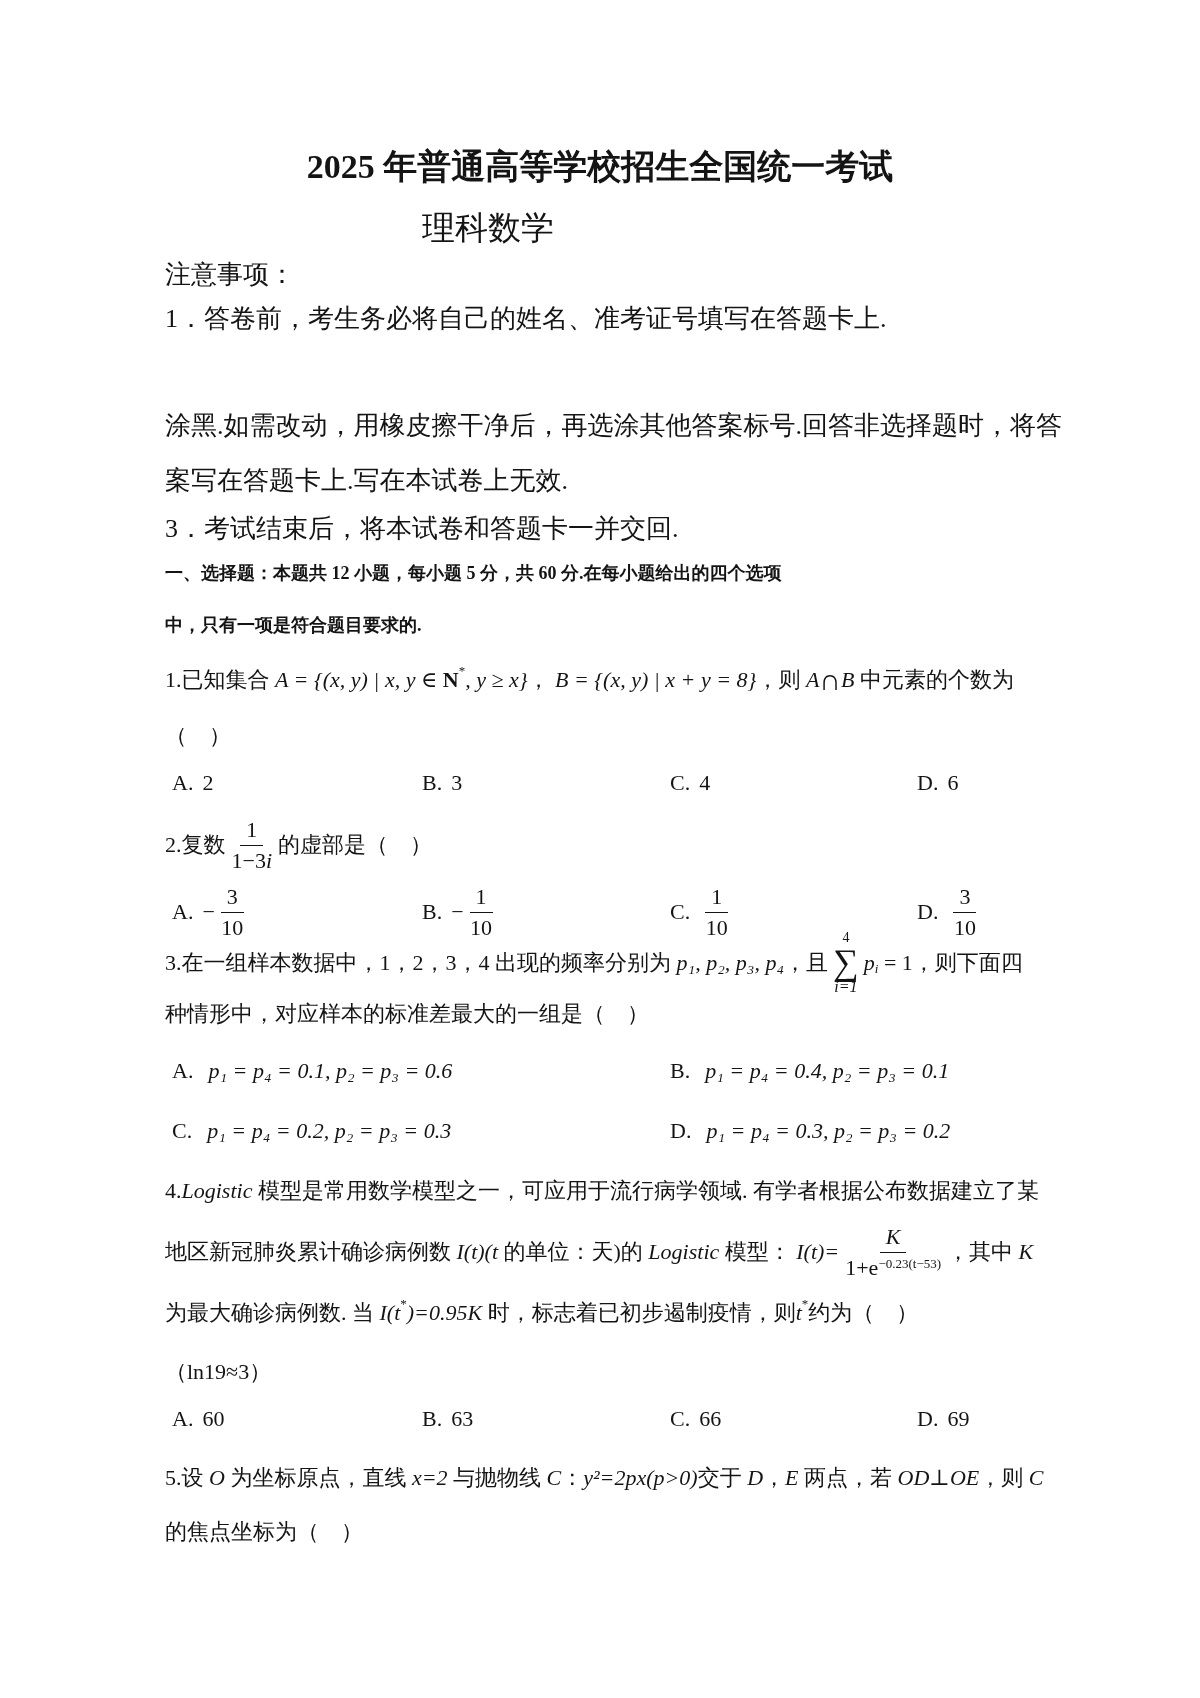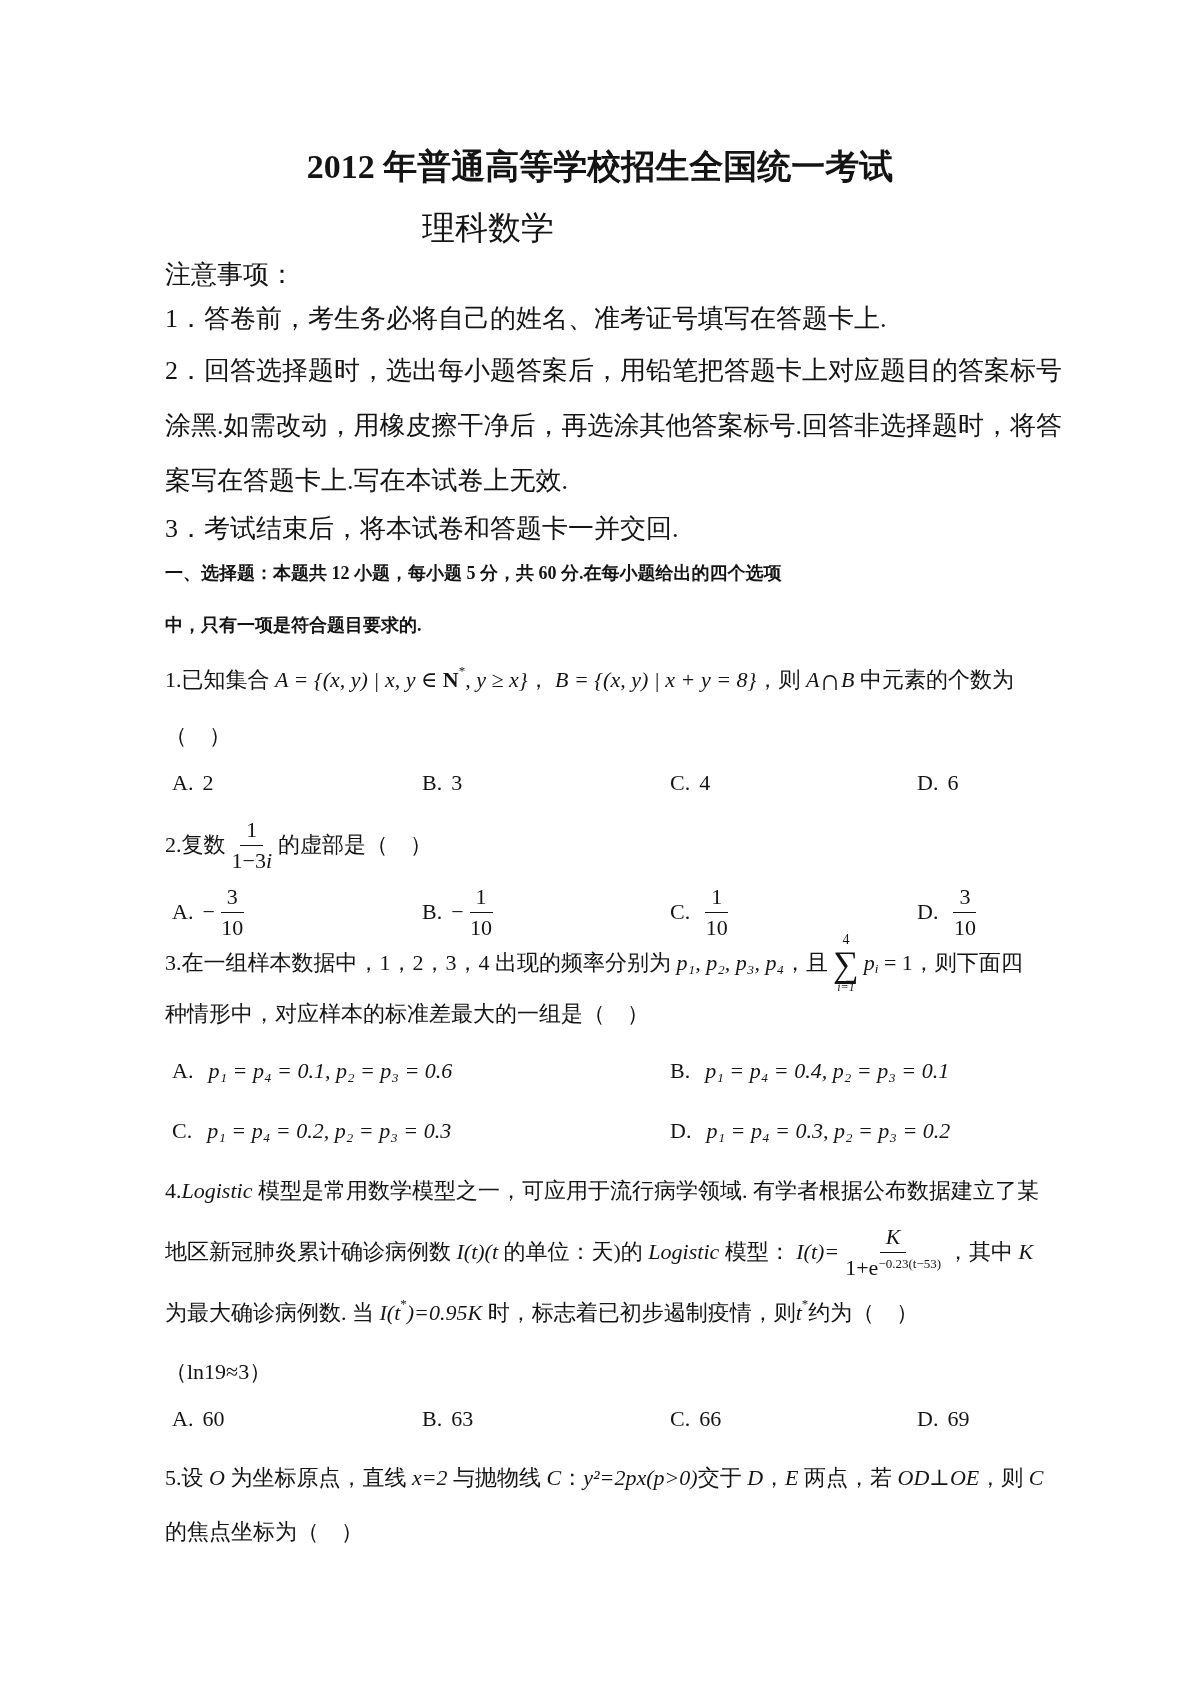--- a/index.html
+++ b/index.html
@@ -16,41 +16,40 @@
   .m{font-style:italic;}
   .bN{font-weight:bold;font-style:normal;}
   .sup{font-size:13px;position:relative;top:-9px;white-space:pre;}
   .cap{font-size:30px;line-height:22px;}
   .frac{display:inline-flex;flex-direction:column;align-items:center;margin:0 6px;}
   .frac .fn{padding:0 6px 2px;border-bottom:1.6px solid #141414;line-height:1.15;text-align:center;}
   .frac .fd{padding-top:2px;line-height:1.15;text-align:center;}
   .sum{display:inline-flex;flex-direction:column;align-items:center;line-height:1;margin:0 5px;}
   .sum .st{font-size:14px;line-height:1;}
   .sum .sg{font-size:36px;line-height:.95;}
-  .sum .sb{font-size:12px;font-style:italic;line-height:1;}
+  .sum .sb{font-size:16px;font-style:italic;line-height:1;}
   .optrow{position:absolute;left:172px;width:865px;display:grid;
           grid-template-columns:250px 248px 247px auto;font-size:22px;}
   .optrow2{position:absolute;left:172px;width:865px;display:grid;
            grid-template-columns:498px auto;font-size:22px;}
   .opt{display:flex;align-items:center;white-space:pre;}
   .lbl{margin-right:9px;}
   .lblw{margin-right:15px;}
   span{white-space:pre;}
 </style>
 </head>
 <body>
 
 <div class="page">
 
-  <div class="title" style="top:144px;">2012 年普通高等学校招生全国统一考试</div>
+  <div class="title" style="top:144px;">2025 年普通高等学校招生全国统一考试</div>
   <div class="sub" style="top:206px;">理科数学</div>
 
   <div class="row nt" style="top:258px;">注意事项：</div>
   <div class="row nt" style="top:302px;">1．答卷前，考生务必将自己的姓名、准考证号填写在答题卡上.</div>
-  <div class="row nt" style="top:354px;">2．回答选择题时，选出每小题答案后，用铅笔把答题卡上对应题目的答案标号</div>
   <div class="row nt" style="top:464px;">案写在答题卡上.写在本试卷上无效.</div>
   <div class="row nt" style="top:409px;">涂黑.如需改动，用橡皮擦干净后，再选涂其他答案标号.回答非选择题时，将答</div>
   <div class="row nt" style="top:512px;">3．考试结束后，将本试卷和答题卡一并交回.</div>
 
   <div class="row sec" style="top:562px;">一、选择题：本题共 12 小题，每小题 5 分，共 60 分.在每小题给出的四个选项</div>
   <div class="row sec" style="top:614px;">中，只有一项是符合题目要求的.</div>
 
   <div class="row q vcenter" style="top:665px;height:30px;">
     <span>1.</span><span>已知集合 </span><span class="m">A = {(x, y) | x, y ∈ </span><span class="bN">N</span><span class="sup">*</span><span class="m">, y ≥ x}</span><span>， </span><span class="m">B = {(x, y) | x + y = 8}</span><span>，则 </span><span class="m">A</span><span class="cap">∩</span><span class="m">B</span><span> 中元素的个数为</span>
   </div>

